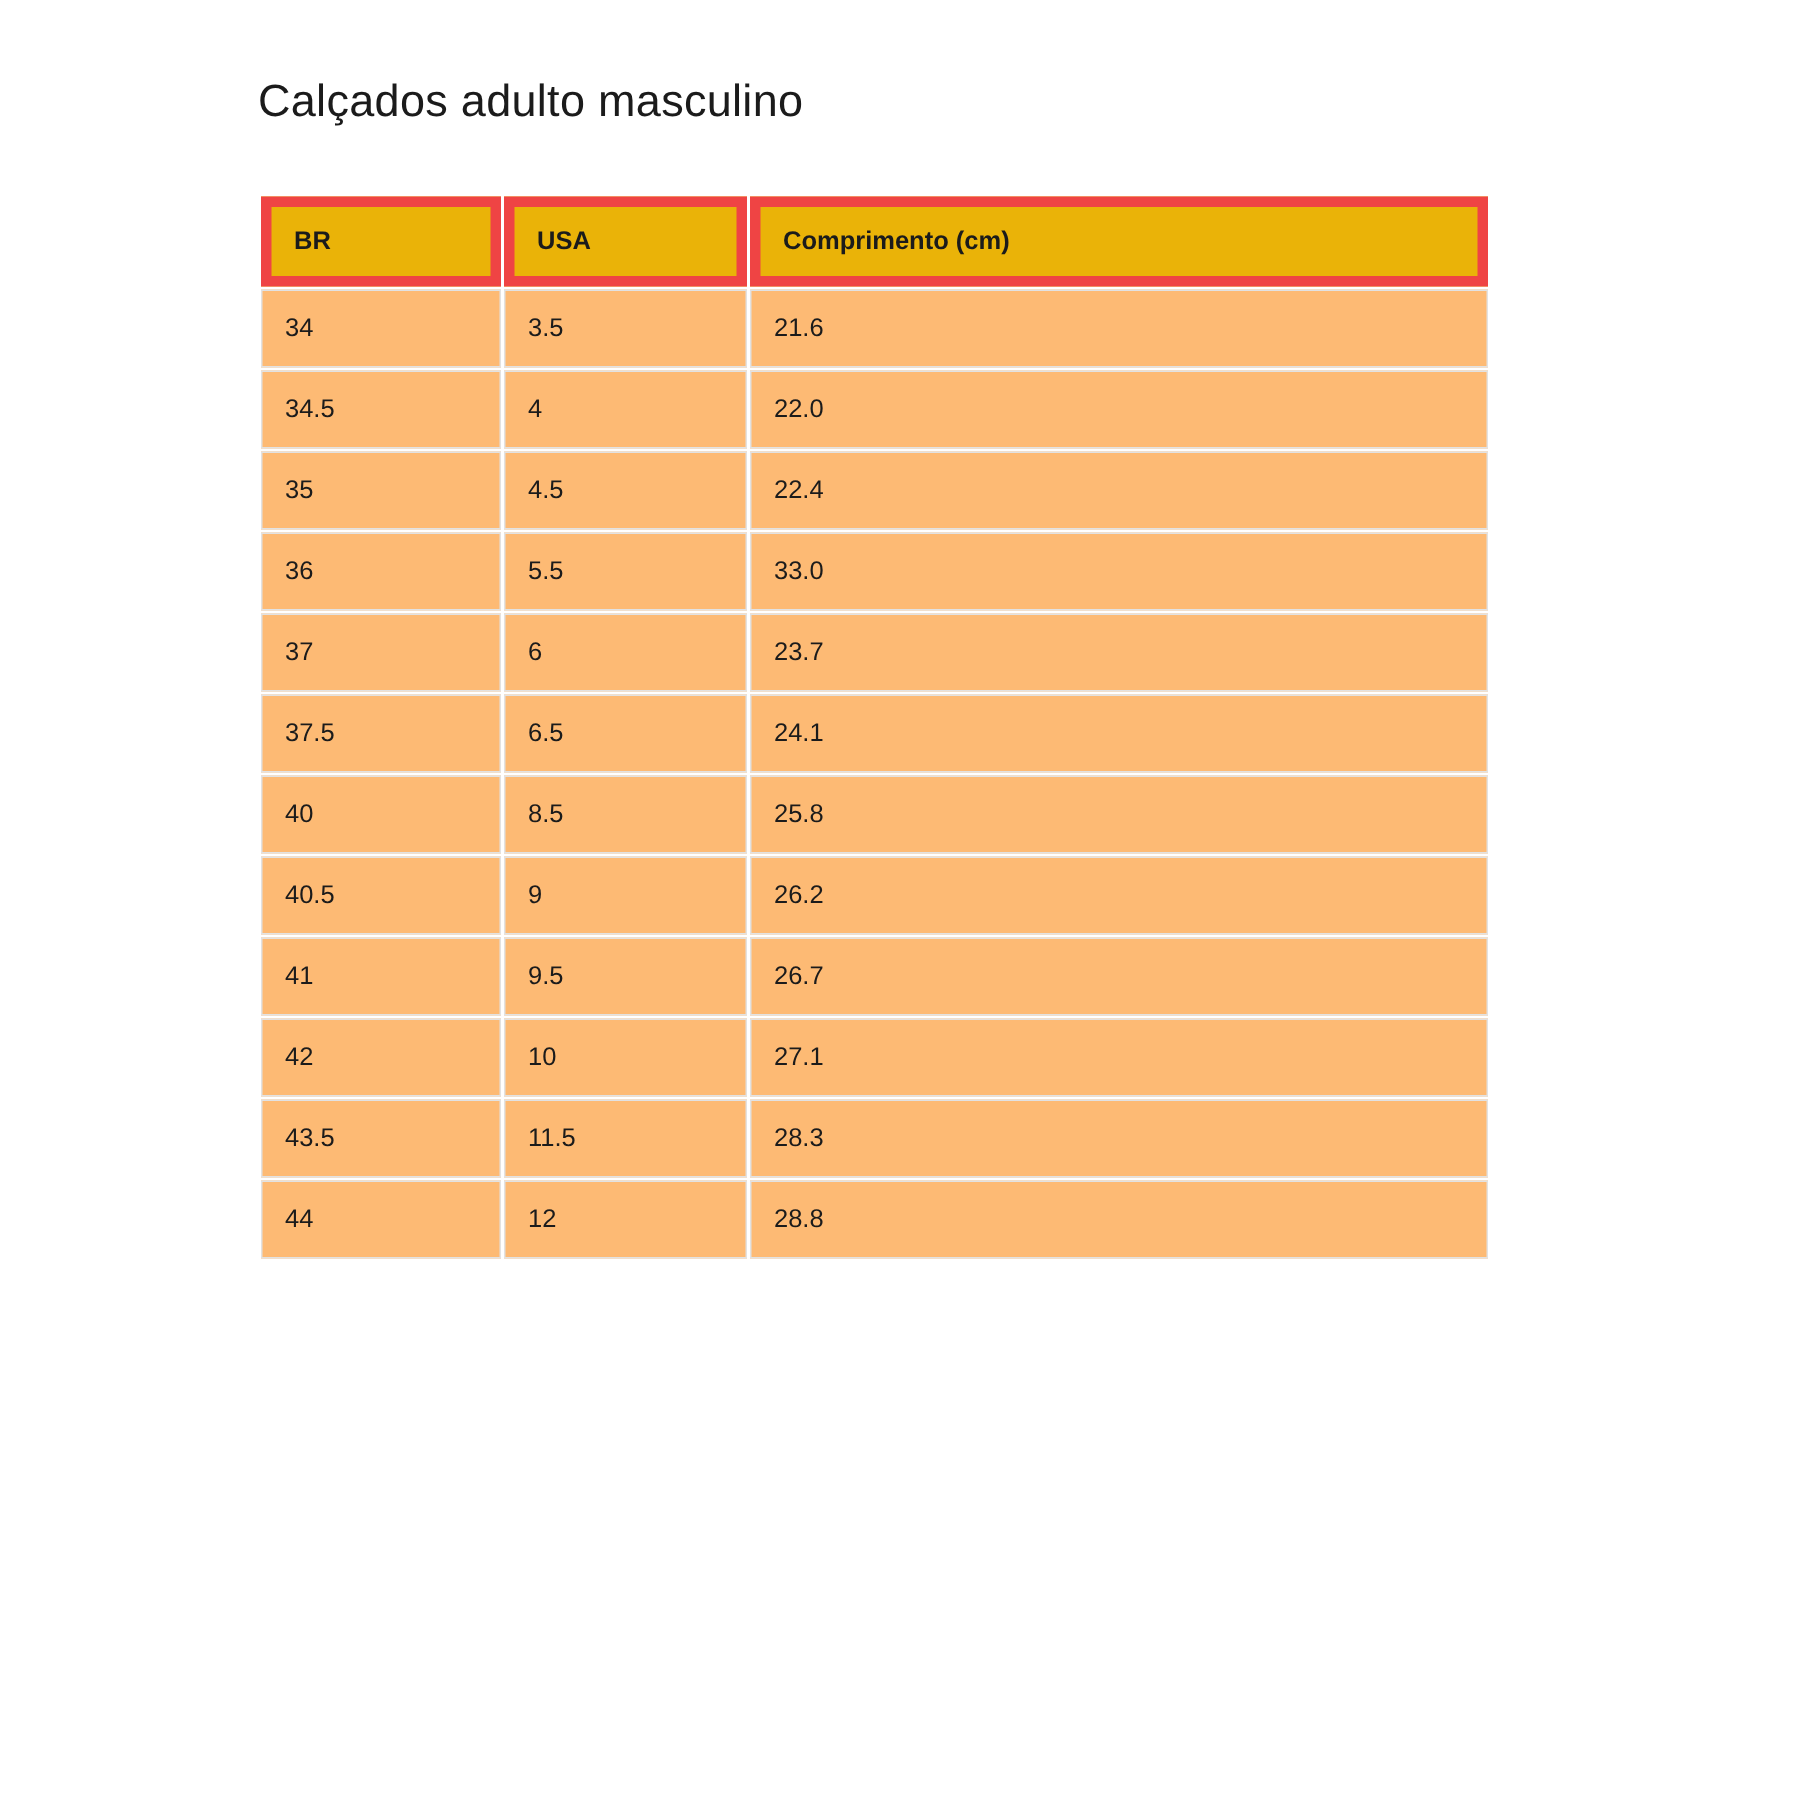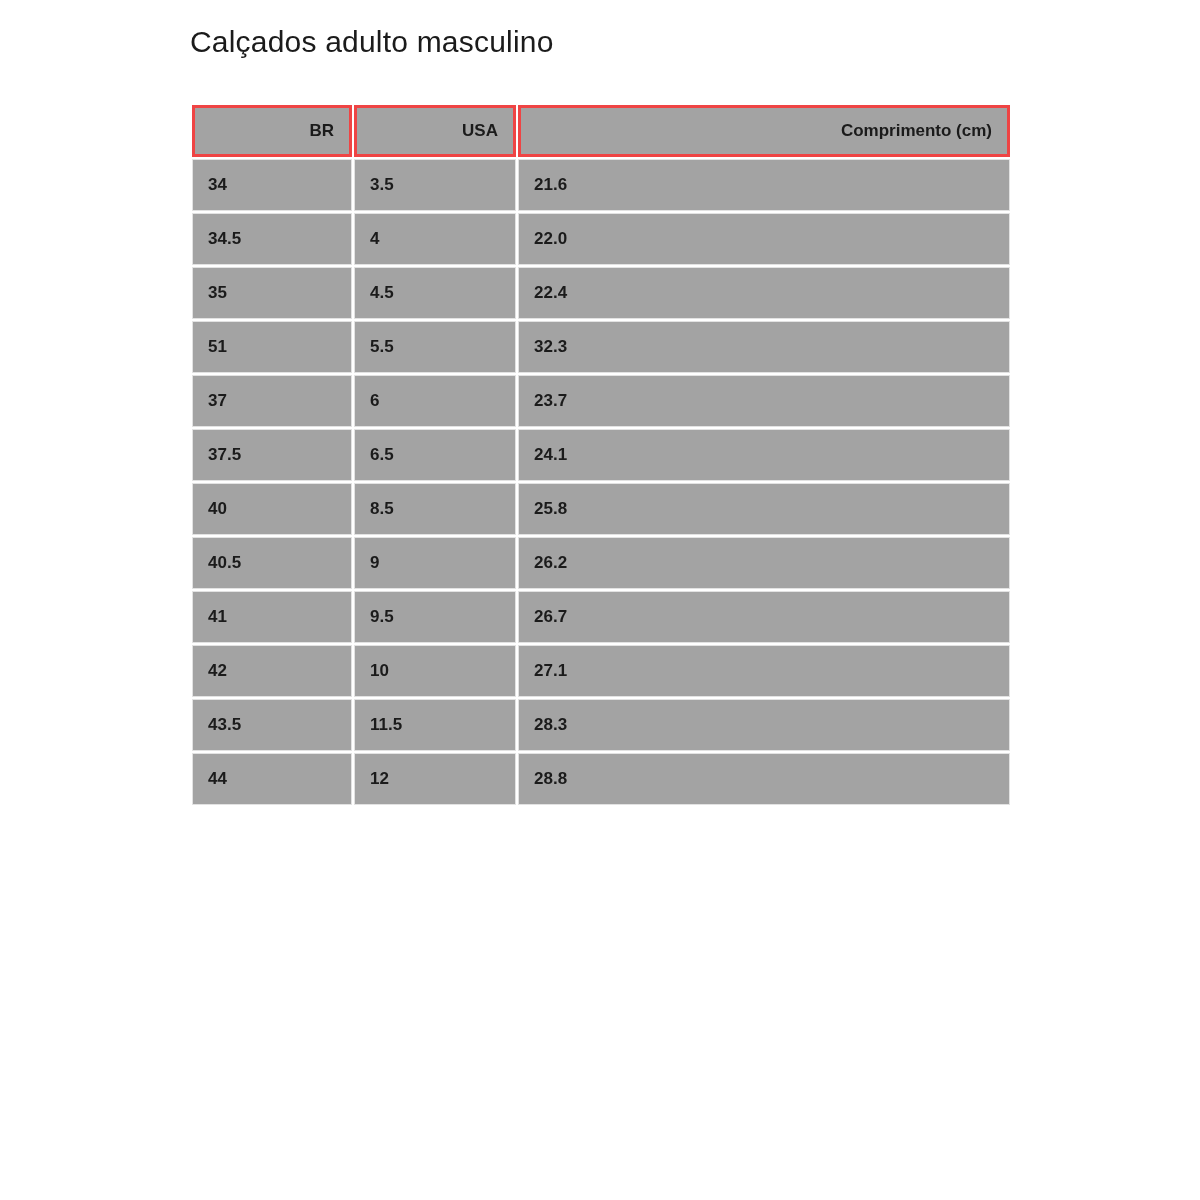--- a/index.html
+++ b/index.html
@@ -9,59 +9,59 @@
   }
   body {
     width: 1200px;
     height: 1200px;
     position: relative;
     font-family: "Liberation Sans", sans-serif;
     color: #1b1b1b;
   }
   .content {
     position: absolute;
-    left: 190px;
+    left: 172px;
     top: 0;
     width: 822px;
-    padding-top: 25px;
+    padding-top: 51px;
   }
   .page-title {
     margin: 0;
     font-size: 30px;
     line-height: 34px;
     font-weight: 400;
     color: #1b1b1b;
     letter-spacing: 0.2px;
   }
   table.size-table {
     margin-top: 44px;
     width: 822px;
     border-collapse: separate;
     border-spacing: 2px;
     table-layout: fixed;
   }
   table.size-table col.c1 { width: 160px; }
   table.size-table col.c2 { width: 162px; }
   table.size-table col.c3 { width: auto;  }
   table.size-table th {
-    background: #a3a3a3;
-    border: 3px solid #ef4444;
-    text-align: right;
+    background: #eab308;
+    border: 7px solid #ef4444;
+    text-align: left;
     font-size: 17px;
     font-weight: 700;
     color: #1b1b1b;
     padding: 13px 15px;
     line-height: 20px;
   }
   table.size-table td {
-    background: #a3a3a3;
+    background: #fdba74;
     border: 1px solid #e2e2e2;
     text-align: left;
     font-size: 17px;
-    font-weight: 700;
+    font-weight: 400;
     color: #1b1b1b;
     padding: 15px 15px;
     line-height: 20px;
   }
 </style>
 </head>
 <body>
 
 <div class="content">
   <h1 class="page-title">Calçados adulto masculino</h1>
@@ -89,23 +89,23 @@
           <td>34.5</td>
           <td>4</td>
           <td>22.0</td>
         </tr>
         <tr>
           <td>35</td>
           <td>4.5</td>
           <td>22.4</td>
         </tr>
         <tr>
-          <td>51</td>
+          <td>36</td>
           <td>5.5</td>
-          <td>32.3</td>
+          <td>33.0</td>
         </tr>
         <tr>
           <td>37</td>
           <td>6</td>
           <td>23.7</td>
         </tr>
         <tr>
           <td>37.5</td>
           <td>6.5</td>
           <td>24.1</td>

